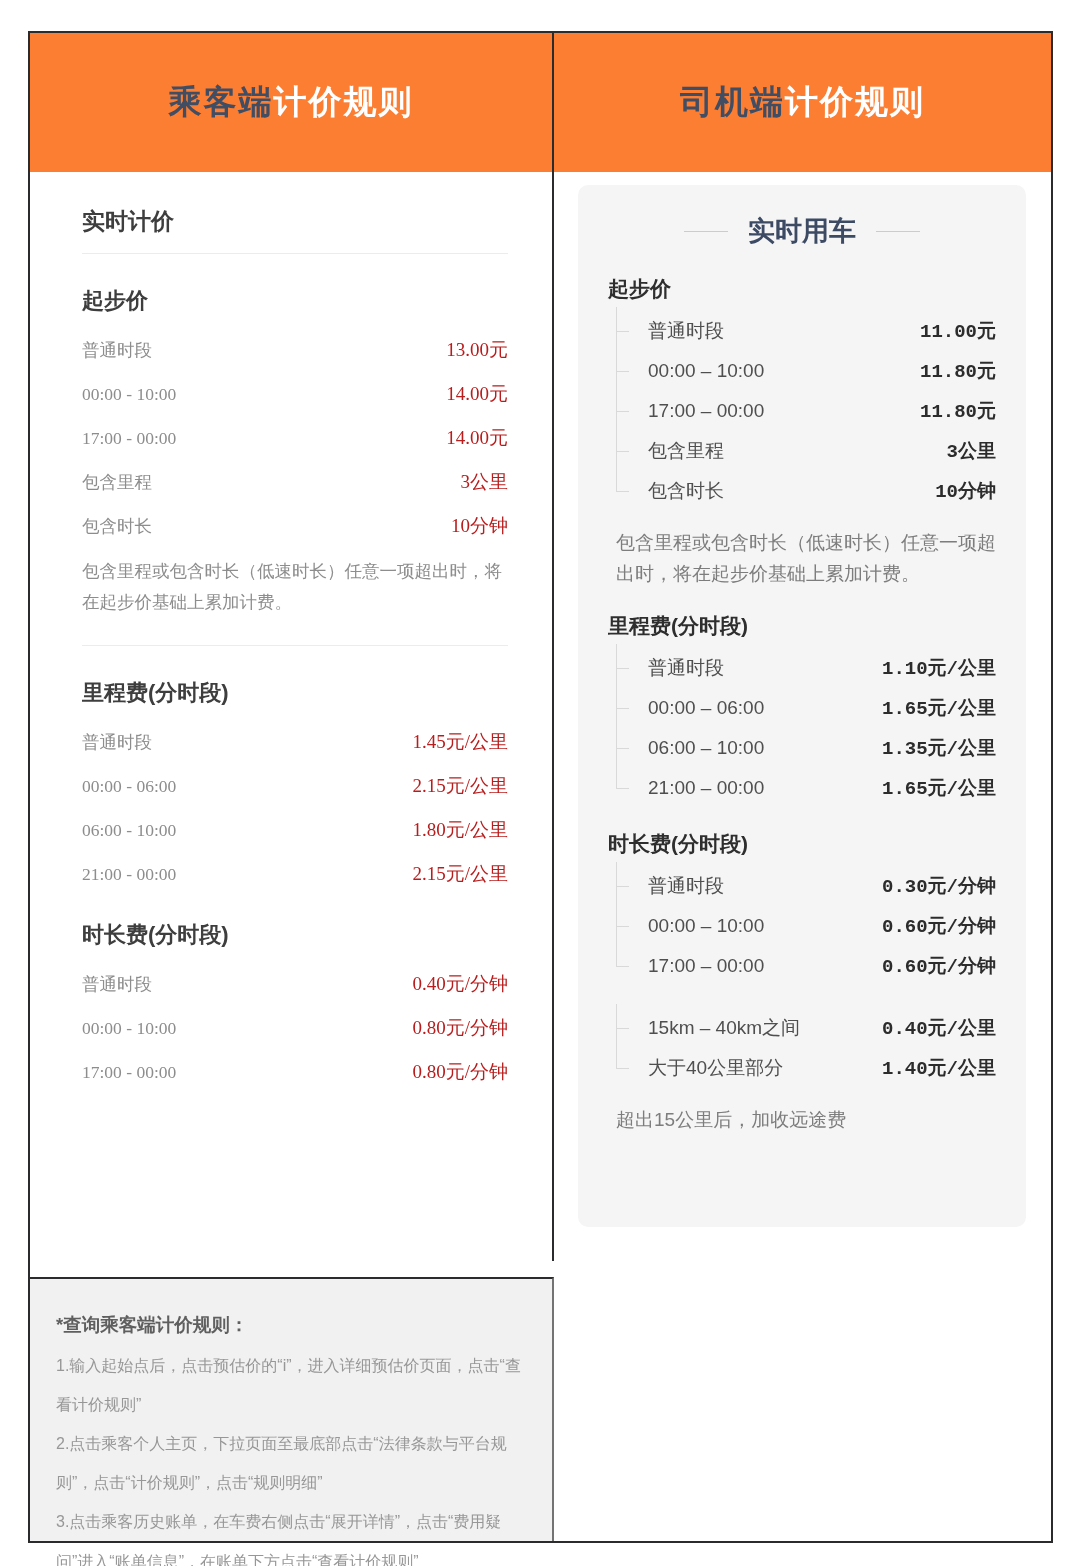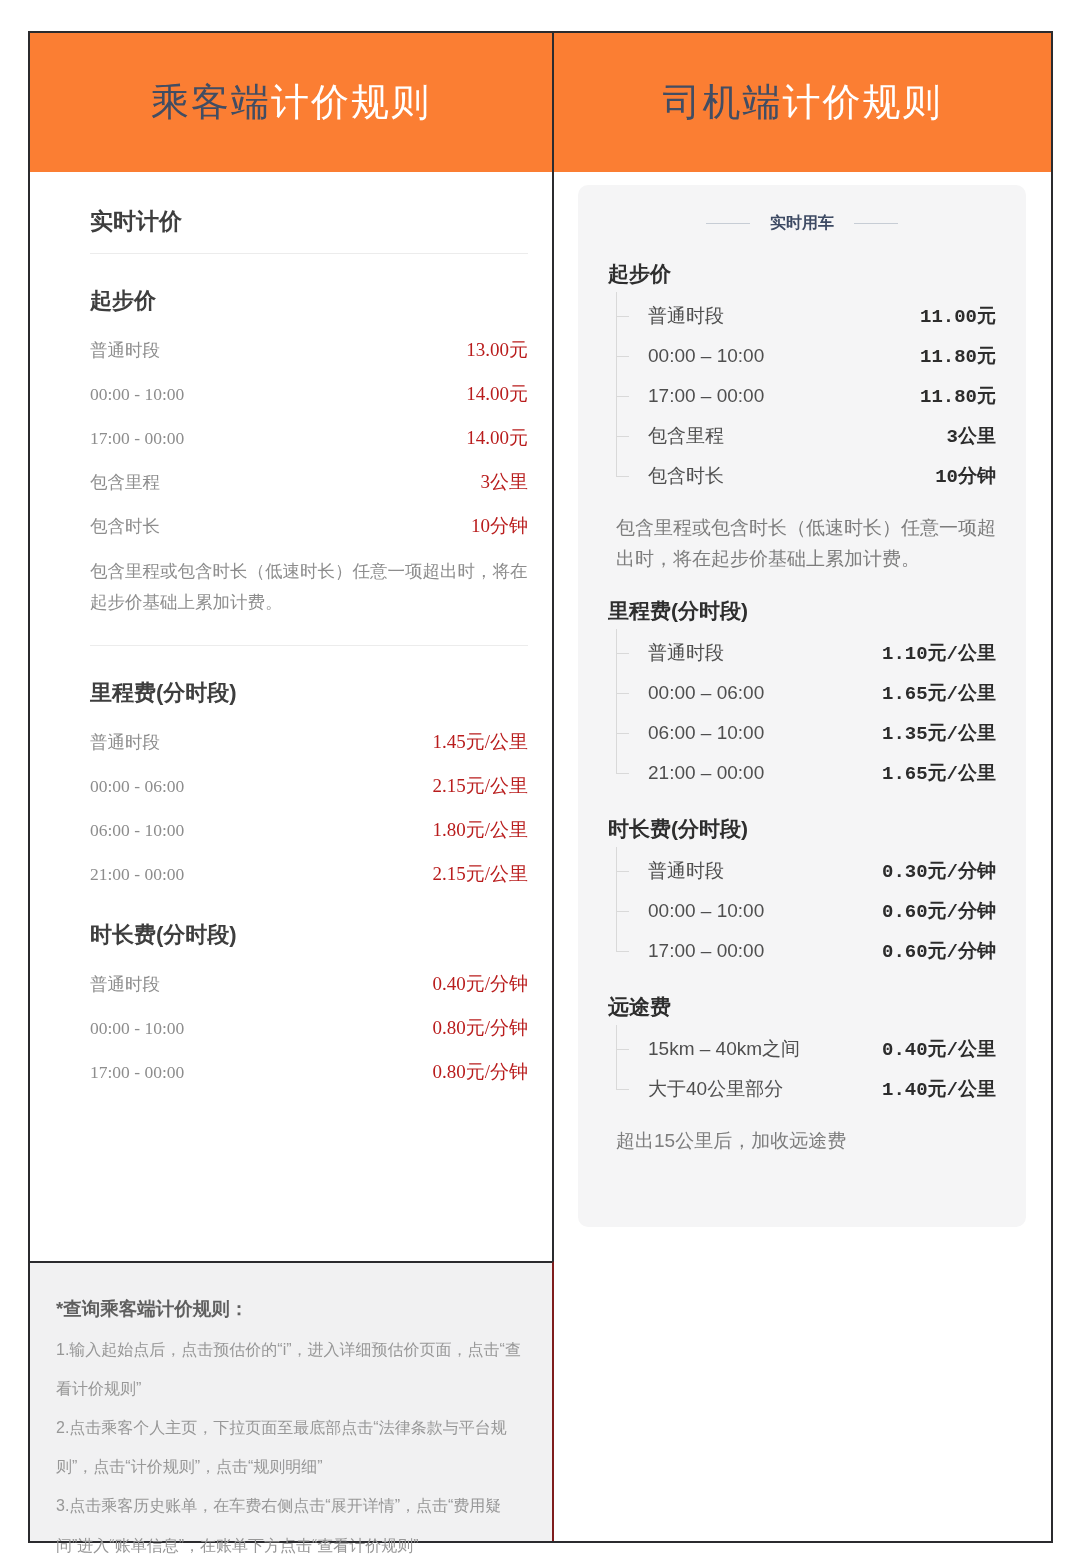--- a/index.html
+++ b/index.html
@@ -5,54 +5,54 @@
   html,body{margin:0;padding:0;background:#ffffff;}
   body{width:1080px;height:1566px;position:relative;font-family:"Liberation Sans",sans-serif;-webkit-font-smoothing:antialiased;}
   .sheet{
     position:absolute;left:28px;top:31px;width:1025px;height:1512px;
     border:2px solid #2b2b2e;box-sizing:border-box;background:#fff;
     display:grid;grid-template-rows:139px 1fr 280px;grid-template-columns:524px 1fr;
   }
   
   .hcell{background:#fb7e33;display:flex;align-items:center;justify-content:center;}
   .hcell.leftcol{border-right:2px solid #2b2b2e;}
-  .htitle{font-size:38px;font-weight:400;letter-spacing:2px;}
+  .htitle{font-size:33px;font-weight:700;letter-spacing:2px;}
   .t-dark{color:#414d63;}
   .t-light{color:#ffffff;}
   
   .bcell{background:#ffffff;overflow:hidden;}
   .bcell.leftcol{border-right:2px solid #2b2b2e;}
-  .pcol{padding:34px 24px 0 52px;box-sizing:border-box;margin-left:8px;}
+  .pcol{padding:34px 44px 0 52px;box-sizing:border-box;}
   .p-h2{font-size:23px;font-weight:600;color:#3e3e3e;margin:0 0 16px 0;}
   .p-intro{font-size:17.5px;color:#8b8b8b;line-height:1.85;margin:0 0 30px 0;}
   .divider{height:1px;background:#ececec;margin:0 0 32px 0;}
   .p-h3{font-size:22px;font-weight:600;color:#3e3e3e;margin:0 0 12px 0;}
   .frow{display:flex;justify-content:space-between;align-items:baseline;padding:9px 0;}
   .flabel{font-size:17.5px;color:#8d8d8d;font-family:"Liberation Serif",serif;}
   .fvalue{font-size:19px;color:#b91c1c;font-family:"Liberation Serif",serif;}
   .p-note{font-size:17.5px;color:#8d8d8d;line-height:1.75;margin:8px 0 28px 0;}
   .psec{margin-bottom:24px;}
   
   .dcol{padding:13px 25px 0 24px;box-sizing:border-box;}
   .card{background:#f5f5f6;border-radius:10px;padding:28px 30px 30px 30px;box-sizing:border-box;min-height:1042px;}
   .card-title{display:flex;align-items:center;justify-content:center;margin:0 0 26px 0;}
   .card-title .dash{display:inline-block;width:44px;height:1px;background:#c7cdd5;margin:0 20px;}
-  .card-title .ct{font-size:16px;font-weight:700;color:#3d4a63;}
+  .card-title .ct{font-size:27px;font-weight:700;color:#3d4a63;}
   .d-h3{font-size:21px;font-weight:700;color:#2e2e2e;margin:0 0 8px 0;}
   .dsec{margin-bottom:22px;}
   .tree{position:relative;padding-left:32px;margin-left:8px;}
   .tree::before{content:'';position:absolute;left:0;top:-4px;bottom:20px;width:1px;background:#d9d9d9;}
   .trow{position:relative;display:flex;justify-content:space-between;align-items:center;height:40px;}
   .trow::before{content:'';position:absolute;left:-32px;top:50%;width:13px;height:1px;background:#d9d9d9;}
   .tlabel{font-size:19px;color:#4f4f4f;}
   .tvalue{font-size:19px;font-weight:700;color:#2c2c2c;font-family:Liberation Mono, monospace;}
   .d-note{font-size:19px;color:#7d7d7d;line-height:1.65;margin:16px 0 0 8px;}
   
   .fcell{background:#f1f1f2;border-top:2px solid #2b2b2e;padding:26px 30px 0 26px;box-sizing:border-box;}
-  .fcell.leftcol{border-right:2px solid #7f1d1d;}
+  .fcell.leftcol{border-right:2px solid #737373;margin-top:16px;}
   .f-title{font-size:18.5px;font-weight:700;color:#5f5f5f;line-height:2.2;margin:0;}
   .f-line{font-size:16px;color:#979797;line-height:2.45;margin:0;}
 </style>
 </head>
 <body>
 
 <div class="sheet">
 
   <div class="hcell leftcol">
     <div class="htitle"><span class="t-dark">乘客端</span><span class="t-light">计价规则</span></div>
@@ -198,21 +198,20 @@
               <span class="tvalue">0.60元/分钟</span>
             </div>
           <div class="trow">
               <span class="tlabel">17:00 – 00:00</span>
               <span class="tvalue">0.60元/分钟</span>
             </div>
         </div>
       </div>
 
       <div class="dsec">
-        <h3 class="d-h3">远途费</h3>
         <div class="tree">
           <div class="trow">
               <span class="tlabel">15km – 40km之间</span>
               <span class="tvalue">0.40元/公里</span>
             </div>
           <div class="trow">
               <span class="tlabel">大于40公里部分</span>
               <span class="tvalue">1.40元/公里</span>
             </div>
         </div>

